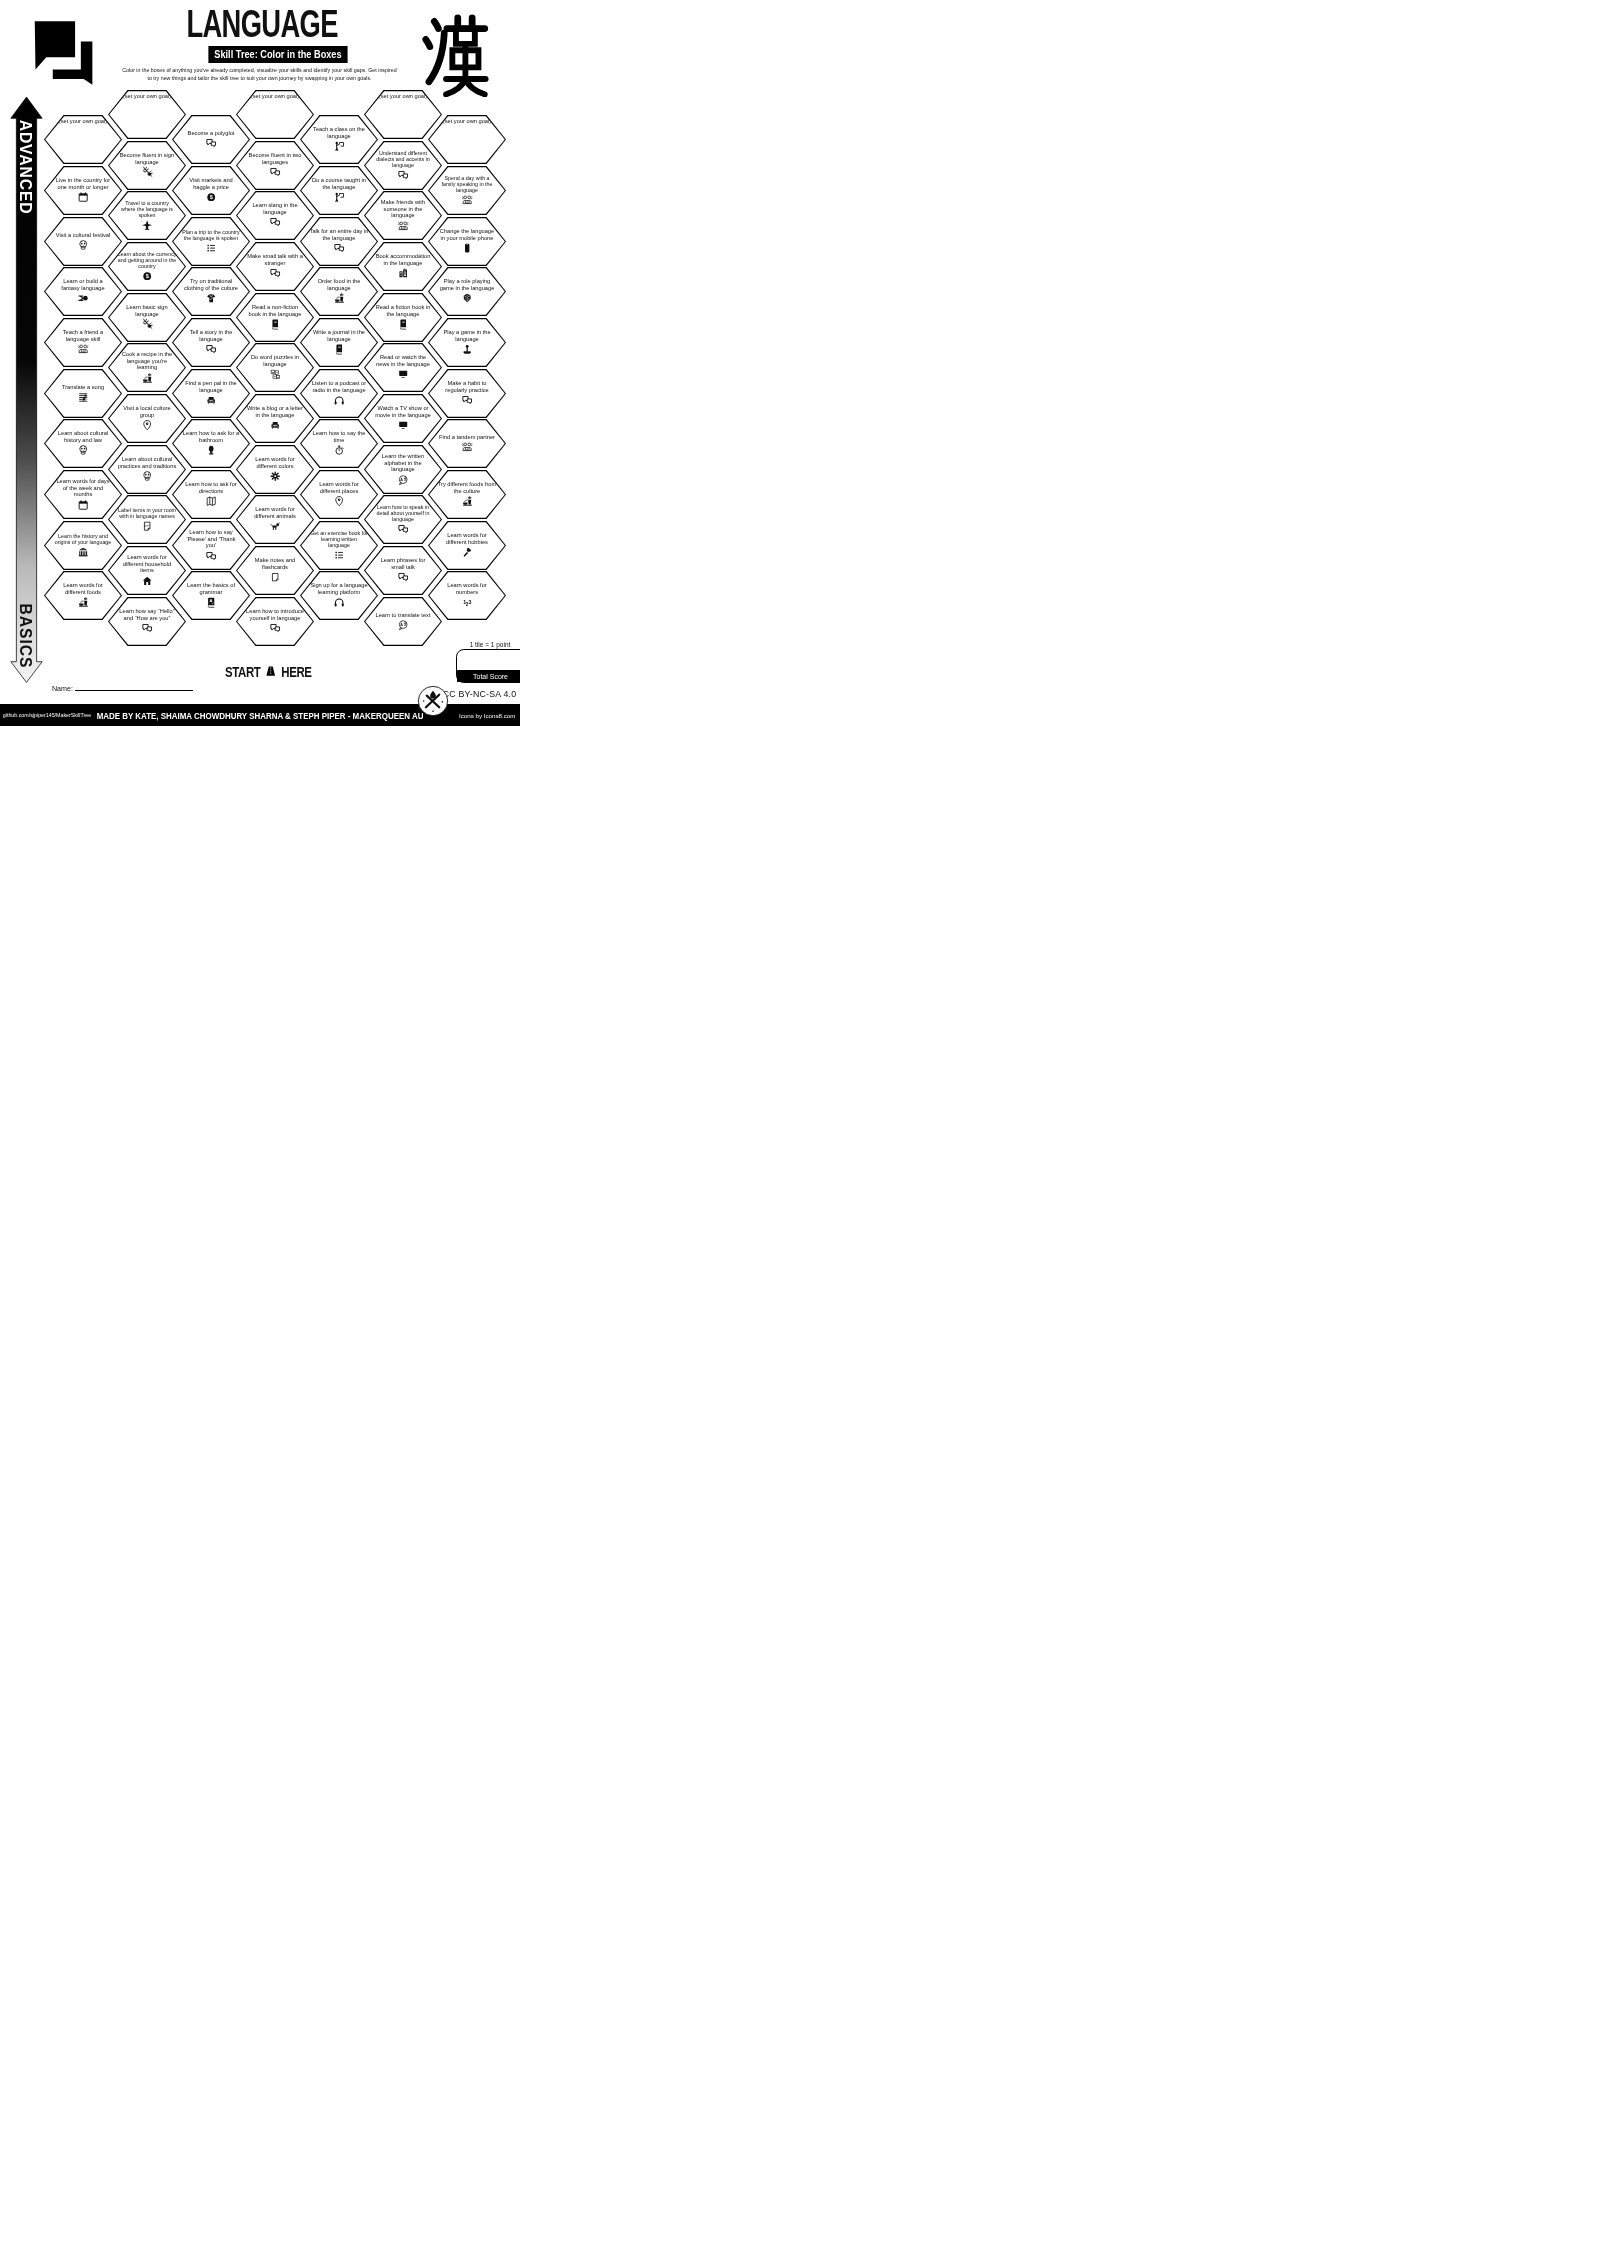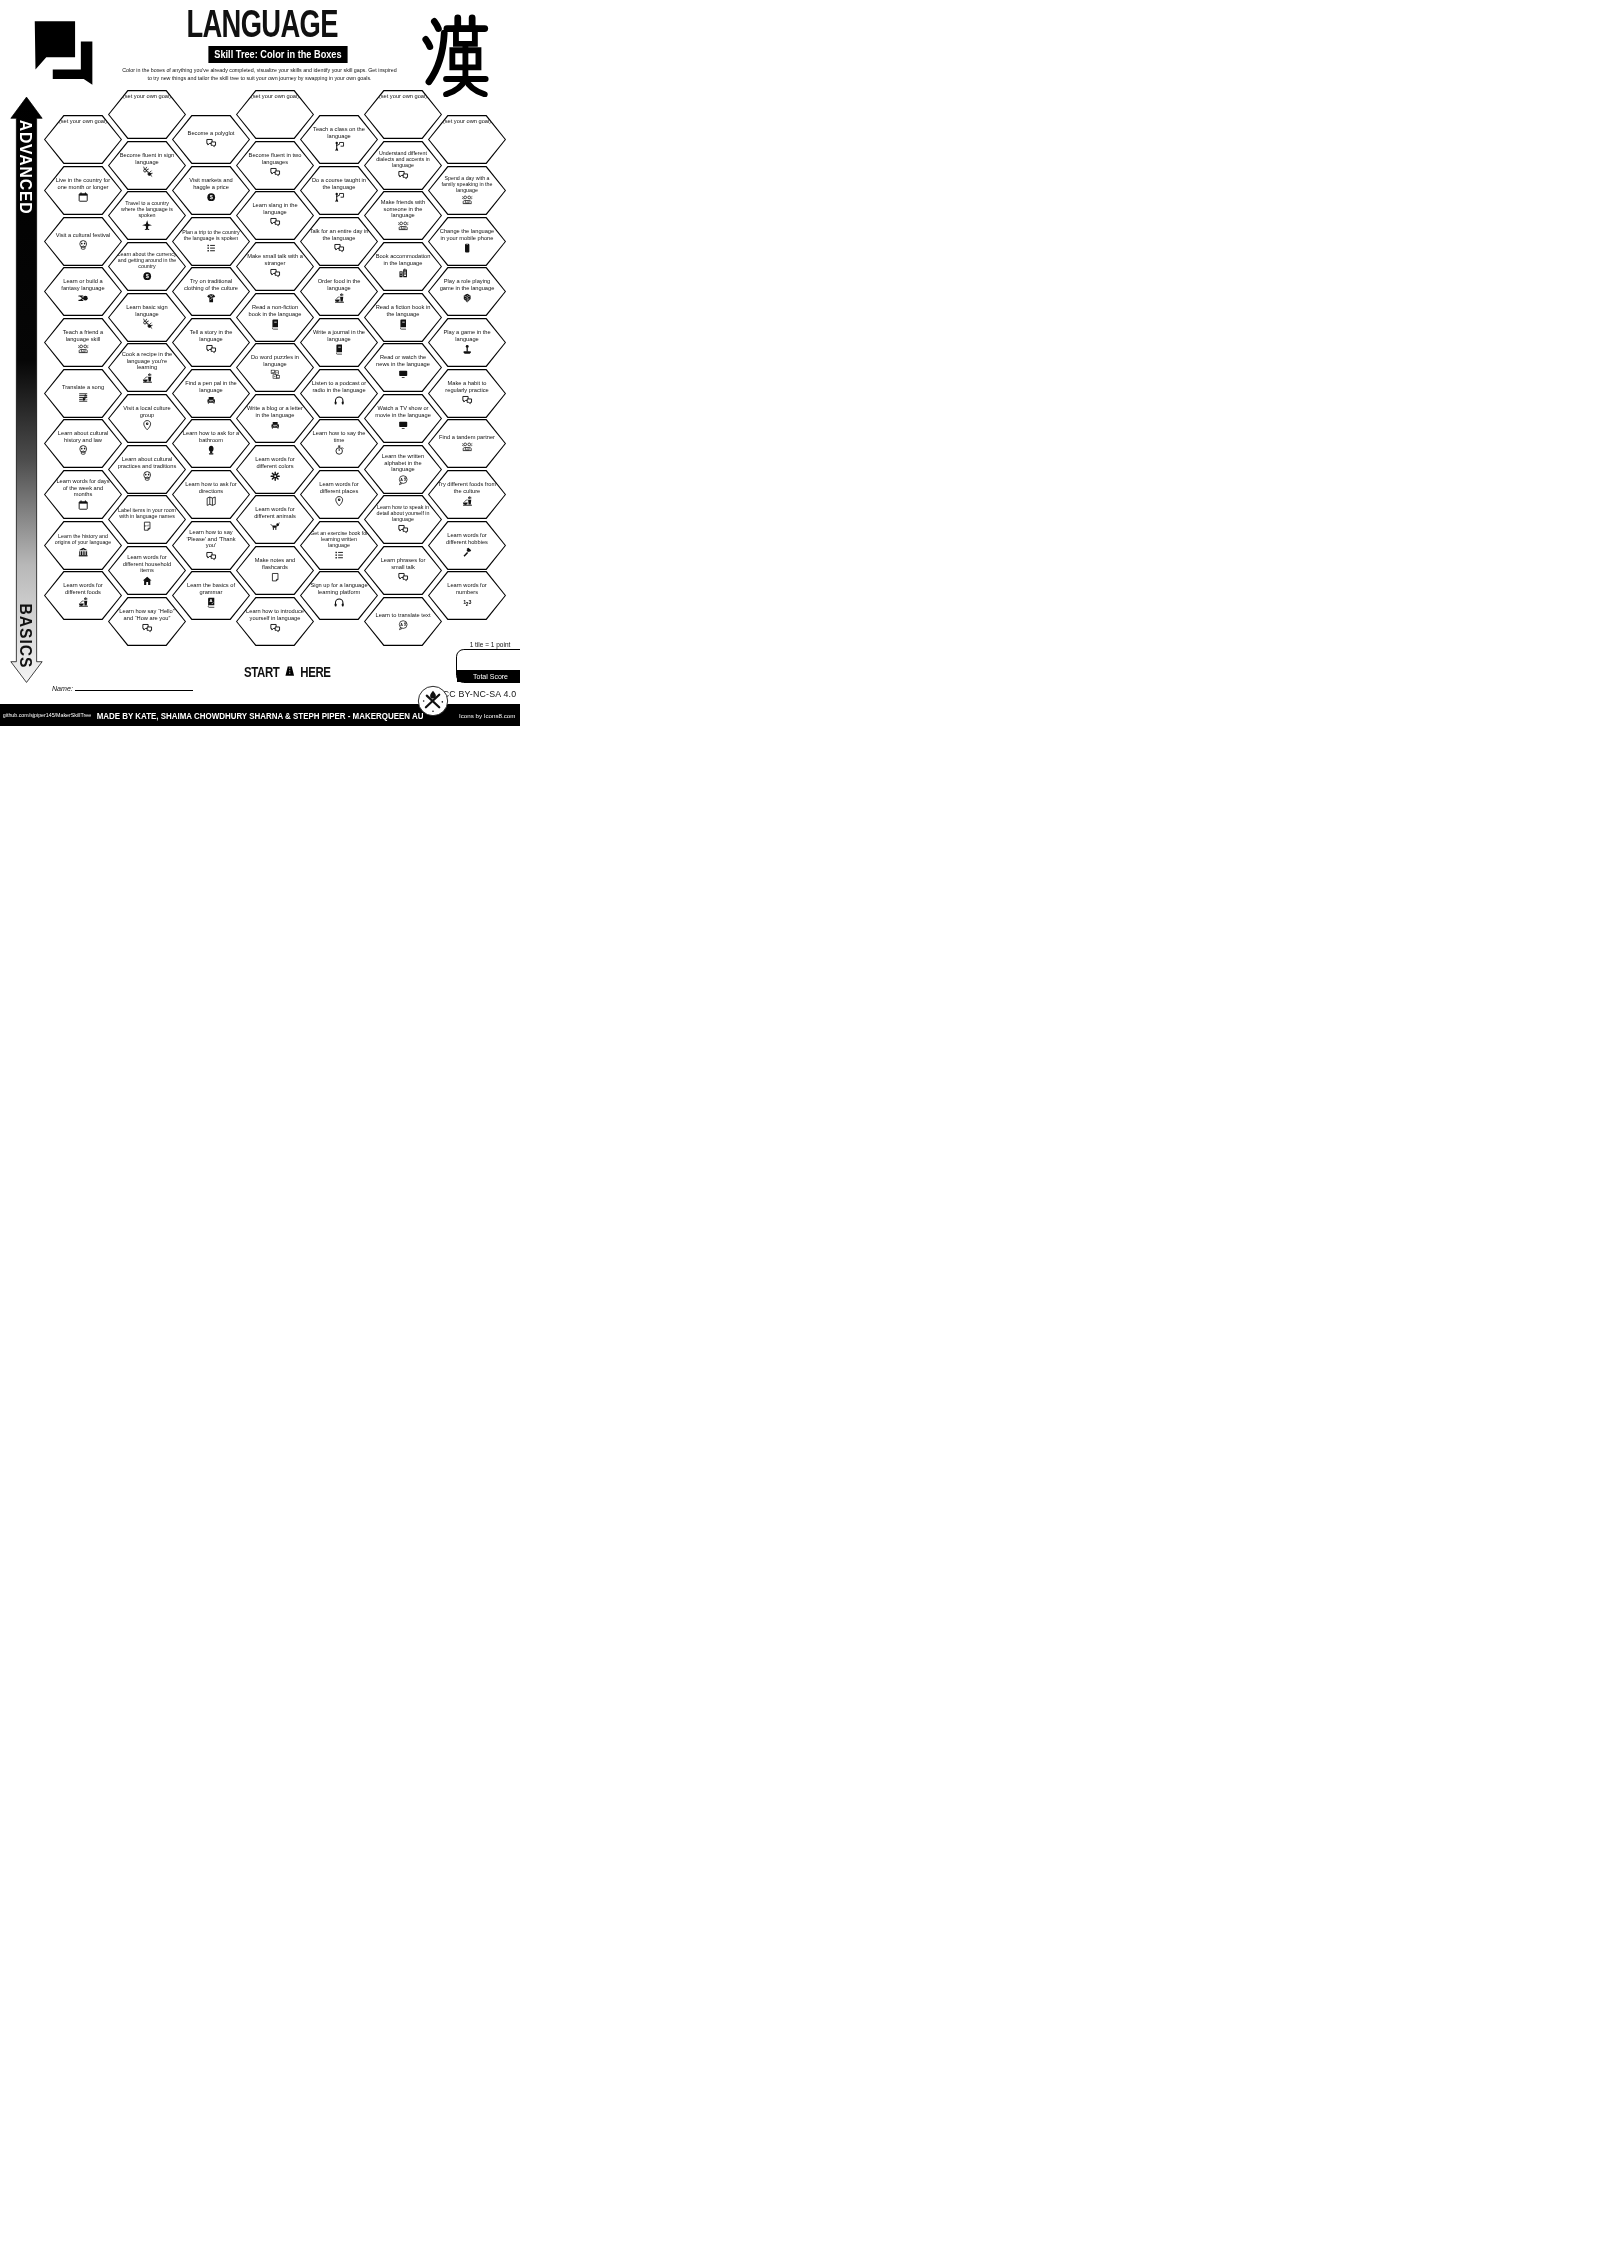--- a/index.html
+++ b/index.html
@@ -25,25 +25,25 @@
     clip-path:polygon(25% 0,75% 0,100% 50%,75% 100%,25% 100%,0 50%);}
   .hex-core{position:absolute;left:1.2px;top:1.2px;right:1.2px;bottom:1.2px;background:#fff;
     clip-path:polygon(25% 0,75% 0,100% 50%,75% 100%,25% 100%,0 50%);
     display:flex;flex-direction:column;align-items:center;justify-content:center;gap:0.9px;}
   .hex-label{width:59px;text-align:center;font-size:5.7px;line-height:1.16;font-weight:500;}
   .hex.long .hex-label{font-size:5.3px;}
   .hex.goal .hex-core{justify-content:flex-start;padding-top:2.3px;}
   .hex-icon{line-height:0;}
   .hex-icon svg{width:12.4px;height:12.4px;}
   
-  .start-block{position:absolute;left:220px;top:664px;display:flex;align-items:center;gap:0;margin-left:19px;}
+  .start-block{position:absolute;left:220px;top:664px;display:flex;align-items:center;gap:0;}
   .start-block .w{font-size:14.7px;font-weight:800;letter-spacing:-0.5px;display:inline-block;
     transform:scaleX(.78);transform-origin:center;}
   .start-block svg{width:11.5px;height:14.3px;}
-  .name-row{position:absolute;left:52px;top:683px;font-size:7.1px;font-style:italic;}
+  .name-row{position:absolute;left:52px;top:683px;font-size:7.1px;}
   .name-line{display:inline-block;width:118px;border-bottom:1px solid #000;height:6.5px;margin-left:2.3px;}
   .points-note{position:absolute;right:9.7px;top:641px;font-size:6.5px;font-weight:500;}
   .total-score{position:absolute;left:456px;top:649px;width:69px;height:34px;
     border:1.5px solid #000;border-radius:7.8px 0 0 7.8px;background:#fff;box-sizing:border-box;}
   .ts-bar{position:absolute;left:0;right:0;bottom:0;height:12px;background:#000;color:#fff;
     display:flex;align-items:center;justify-content:center;font-size:7px;}
   .license{position:absolute;right:3.7px;top:689px;font-size:8.8px;font-weight:500;letter-spacing:0.2px;}
   .maker-logo{position:absolute;left:417px;top:685px;z-index:5;line-height:0;}
   .bottom-bar{position:absolute;left:0;right:0;bottom:0;height:21.7px;background:#000;color:#fff;}
   .bottom-bar .repo{position:absolute;left:2.8px;top:50%;transform:translateY(-50%);font-size:5.3px;}

